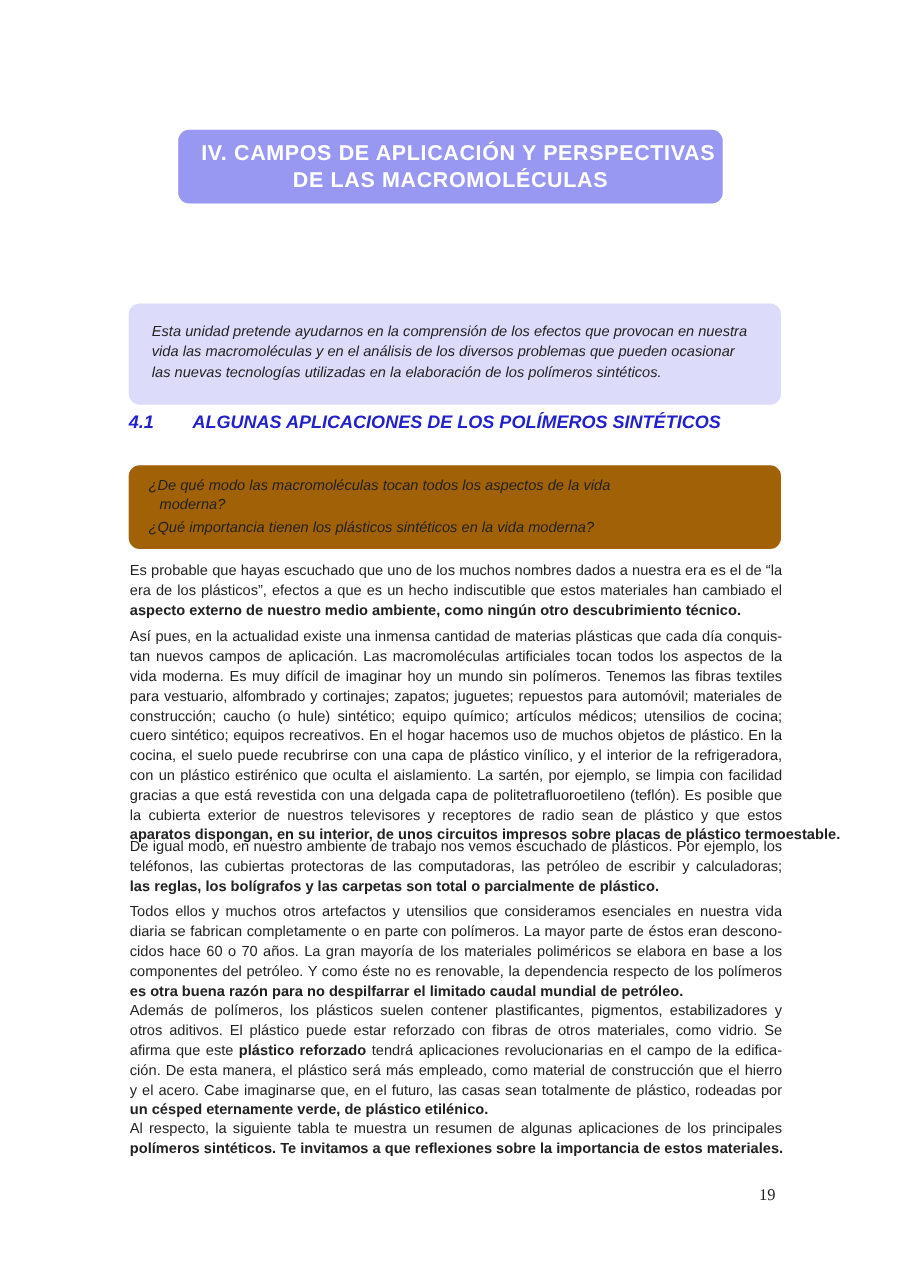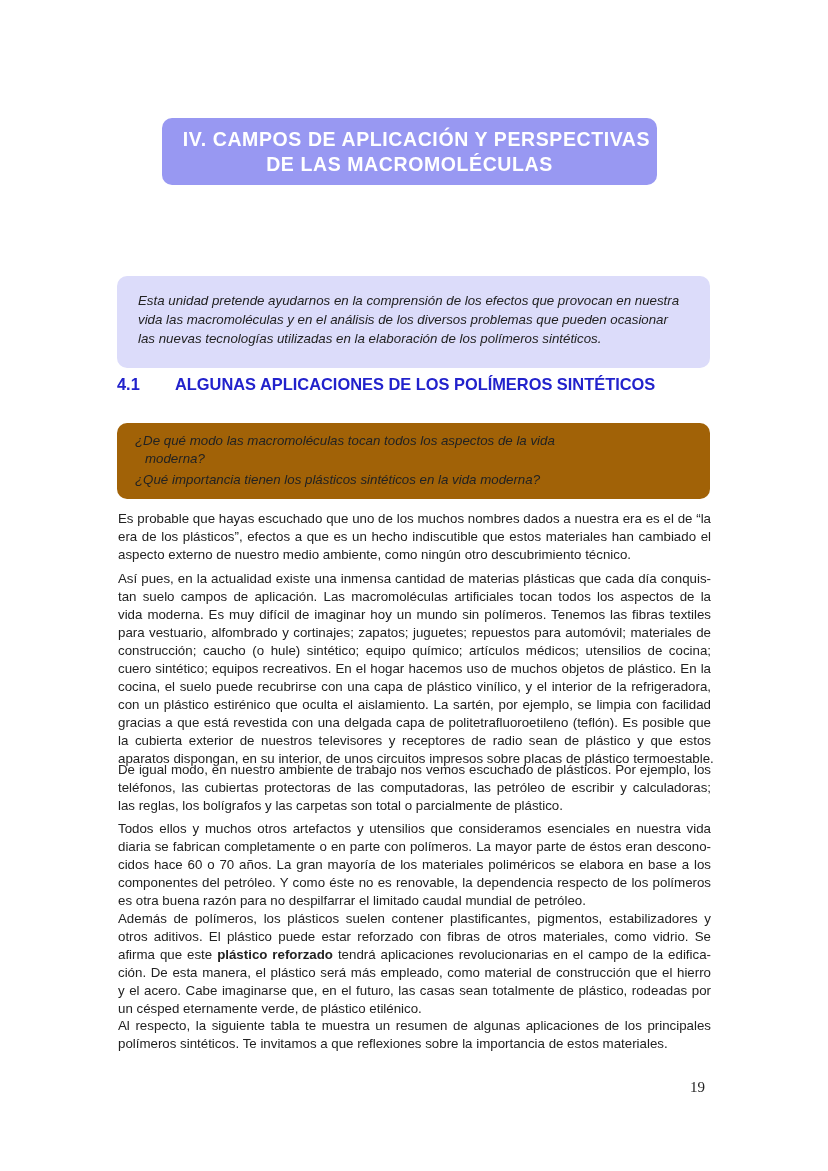--- a/index.html
+++ b/index.html
@@ -16,37 +16,38 @@
       position: absolute; left: 117px; top: 276px; width: 593px; height: 92px;
       background: #dcdcfa; border-radius: 10px; box-sizing: border-box;
       padding: 15px 20px 0 21px;
       font-style: italic; font-size: 13.3px; line-height: 19px; color: #222222;
     }
     .intro-box span { display: block; white-space: nowrap; }
     .section-heading {
       position: absolute; left: 117px; top: 375px; width: 600px;
       font-weight: bold; font-size: 16.4px; color: #2222cc;
       display: flex;
+      font-style: italic;
     }
     .section-heading .num { width: 58px; }
     .q-box {
       position: absolute; left: 117px; top: 423px; width: 593px; height: 76px;
       background: #a16207; border-radius: 10px; box-sizing: border-box;
       padding: 9px 20px 0 18px;
       font-style: italic; font-size: 13.3px; line-height: 18px; color: #222222;
     }
     .q-box span { display: block; white-space: nowrap; }
     .q-box .indent { padding-left: 10px; }
     .q-box .q2 { margin-top: 3px; }
     .body-text {
       position: absolute; left: 118px; width: 593px;
       font-size: 13.3px; line-height: 18px; color: #222222;
     }
     .body-text span.line { display: block; white-space: nowrap; text-align: justify; text-align-last: justify; }
-    .body-text span.line.last { text-align-last: left; }
+    .body-text span.line.last { text-align-last: left; font-weight: bold; }
     .page-number {
       position: absolute; left: 690px; top: 1079px;
       font-family: "Liberation Serif", serif; font-size: 15px; color: #222222;
     }
     b { font-weight: bold; }
   </style>
 </head>
 <body>
 
 <div class="title-box">
@@ -72,21 +73,21 @@
 </div>
 
 <div class="body-text" style="top:510px;">
   <span class="line">Es probable que hayas escuchado  que uno de los muchos nombres dados a nuestra era es el de “la</span>
   <span class="line">era de los plásticos”, efectos a que es un hecho indiscutible que estos materiales han cambiado el</span>
   <span class="line last">aspecto externo de nuestro medio ambiente, como ningún otro descubrimiento técnico.</span>
 </div>
 
 <div class="body-text" style="top:570px;">
   <span class="line">Así pues, en la actualidad existe una inmensa cantidad de materias plásticas que cada día conquis-</span>
-  <span class="line">tan suelo campos de aplicación. Las macromoléculas artificiales tocan todos los aspectos de la</span>
+  <span class="line">tan nuevos campos de aplicación. Las macromoléculas artificiales tocan todos los aspectos de la</span>
   <span class="line">vida moderna. Es muy difícil de imaginar hoy un mundo sin polímeros. Tenemos las fibras textiles</span>
   <span class="line">para vestuario, alfombrado y cortinajes; zapatos; juguetes; repuestos para automóvil; materiales de</span>
   <span class="line">construcción; caucho (o hule) sintético; equipo químico; artículos médicos; utensilios de cocina;</span>
   <span class="line">cuero sintético; equipos recreativos. En el hogar hacemos uso de muchos objetos de plástico. En la</span>
   <span class="line">cocina, el suelo puede recubrirse con una capa de plástico vinílico, y el interior de la refrigeradora,</span>
   <span class="line">con un plástico estirénico que oculta el aislamiento. La sartén, por ejemplo,  se limpia con facilidad</span>
   <span class="line">gracias a que está revestida con una delgada capa de politetrafluoroetileno (teflón). Es posible que</span>
   <span class="line">la cubierta exterior de nuestros televisores y receptores de radio sean de plástico y que estos</span>
   <span class="line last">aparatos dispongan, en su interior, de unos circuitos impresos sobre placas de plástico termoestable.</span>
 </div>

